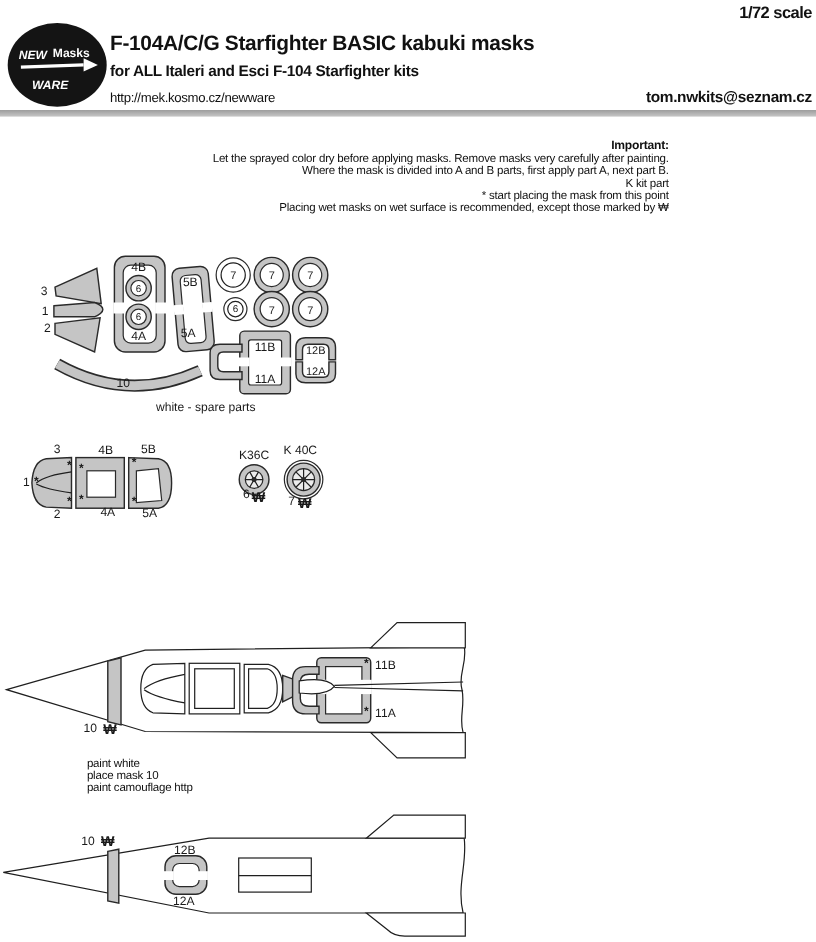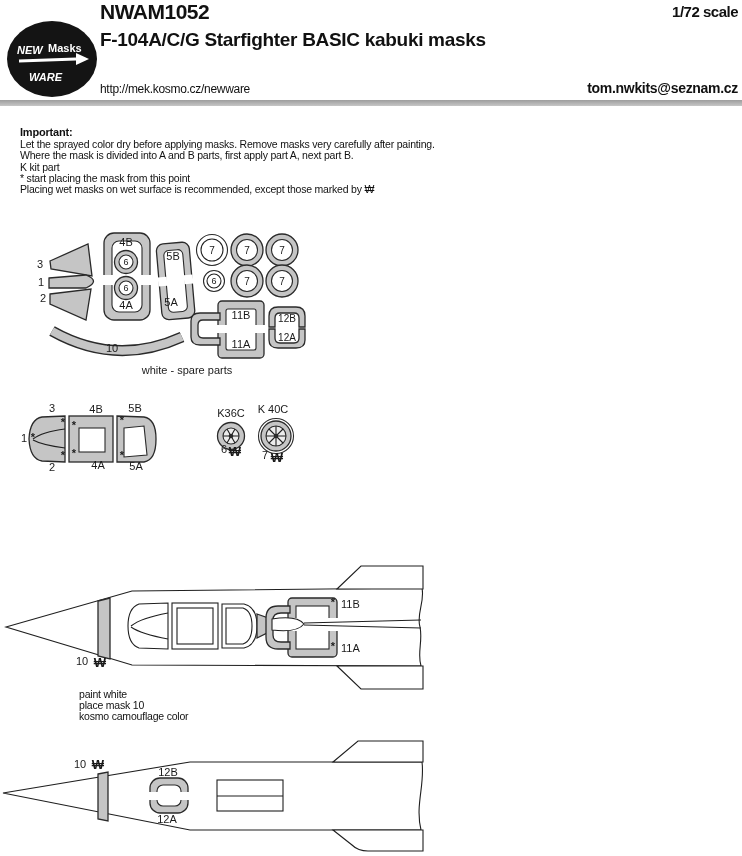--- a/index.html
+++ b/index.html
@@ -7,21 +7,21 @@
         font-family:"Liberation Sans",sans-serif;color:#111;}
   .abs{position:absolute;}
   .hdr-code{left:100px;top:0px;font-size:21px;font-weight:bold;letter-spacing:-0.5px;}
   .hdr-scale{right:4px;top:3px;font-size:15px;font-weight:bold;letter-spacing:-0.5px;}
   .hdr-t1{left:100px;top:29px;font-size:19px;font-weight:bold;letter-spacing:-0.3px;}
   .hdr-t2{left:100px;top:56px;font-size:14px;font-weight:bold;letter-spacing:-0.3px;}
   .hdr-url{left:100px;top:82px;font-size:12px;font-weight:normal;letter-spacing:-0.3px;}
   .hdr-mail{right:4px;top:80px;font-size:14px;font-weight:bold;letter-spacing:-0.3px;}
   .divider{left:0;top:100px;width:742px;height:6px;background:linear-gradient(#9d9d9d,#c6c6c6);}
   .logo{left:4px;top:18px;}
-  .imp{left:20px;top:127px;width:560px;font-size:10.5px;line-height:11.2px;letter-spacing:-0.2px;}
+  .imp{left:48px;top:127px;width:560px;font-size:10.5px;line-height:11.2px;letter-spacing:-0.2px;text-align:right;}
   .imp-h{font-weight:bold;font-size:11px;margin-bottom:1px;}
   .notes{left:79px;top:689px;font-size:10.5px;line-height:11.2px;letter-spacing:-0.2px;}
   svg.diagrams{position:absolute;left:0;top:225px;}
   .mask{fill:#c5c5c5;stroke:#2a2a2a;stroke-width:1.3;}
   .win{fill:#ffffff;stroke:#2a2a2a;stroke-width:1.1;}
   .gap{fill:#ffffff;stroke:none;}
   .body{fill:#ffffff;stroke:#1f1f1f;stroke-width:1.1;}
   .line{fill:none;stroke:#1f1f1f;stroke-width:1.1;}
   .arcOut{fill:none;stroke:#2a2a2a;stroke-width:11;}
   .arcIn{fill:none;stroke:#c5c5c5;stroke-width:8;}
@@ -39,40 +39,40 @@
 <div class="page">
 
   <svg class="logo abs" width="96" height="82" viewBox="0 0 96 82">
     <ellipse cx="48" cy="41" rx="45" ry="38" fill="#141414"></ellipse>
     <text x="13" y="36" class="start" font-size="15" font-weight="bold" font-style="italic">NEW</text>
     <text x="44" y="34" class="start" font-size="13" font-weight="bold">Masks</text>
     <line x1="15" y1="43" x2="72" y2="41" stroke="#fff" stroke-width="3"></line>
     <polygon points="72,35 85,41 72,47" fill="#fff"></polygon>
     <text x="25" y="63" class="start" font-size="16" font-weight="bold" font-style="italic">WARE</text>
   </svg>
-  <div class="abs hdr-code">NWAM1052</div>
   <div class="abs hdr-scale">1/72 scale</div>
   <div class="abs hdr-t1">F-104A/C/G Starfighter BASIC kabuki masks</div>
+  <div class="abs hdr-t2">for ALL Italeri and Esci F-104 Starfighter kits</div>
   <div class="abs hdr-url">http://mek.kosmo.cz/newware</div>
   <div class="abs hdr-mail">tom.nwkits@seznam.cz</div>
   <div class="abs divider"></div>
 
   <div class="abs imp">
     <div class="imp-h">Important:</div>
     <div>Let the sprayed color dry before applying masks. Remove masks very carefully after painting.</div>
     <div>Where the mask is divided into A and B parts, first apply part A, next part B.</div>
     <div>K kit part</div>
     <div>* start placing the mask from this point</div>
     <div>Placing wet masks on wet surface is recommended, except those marked by ₩</div>
   </div>
 
   <div class="abs notes">
     <div>paint white</div>
     <div>place mask 10</div>
-    <div>kosmo camouflage color</div>
+    <div>paint camouflage http</div>
   </div>
 
   <svg class="diagrams" width="742" height="631" viewBox="0 225 742 631">
 
     <g>
       <path class="mask" d="M50,261 L88,244 L92,276 L51,269 Z"></path>
       <path class="mask" d="M49,278 L86,275 Q101,281 86,288 L49,288 Z"></path>
       <path class="mask" d="M50,294 L91,289 L86,320 L50,304 Z"></path>
       <text x="40" y="268">3</text>
       <text x="41" y="286">1</text>

